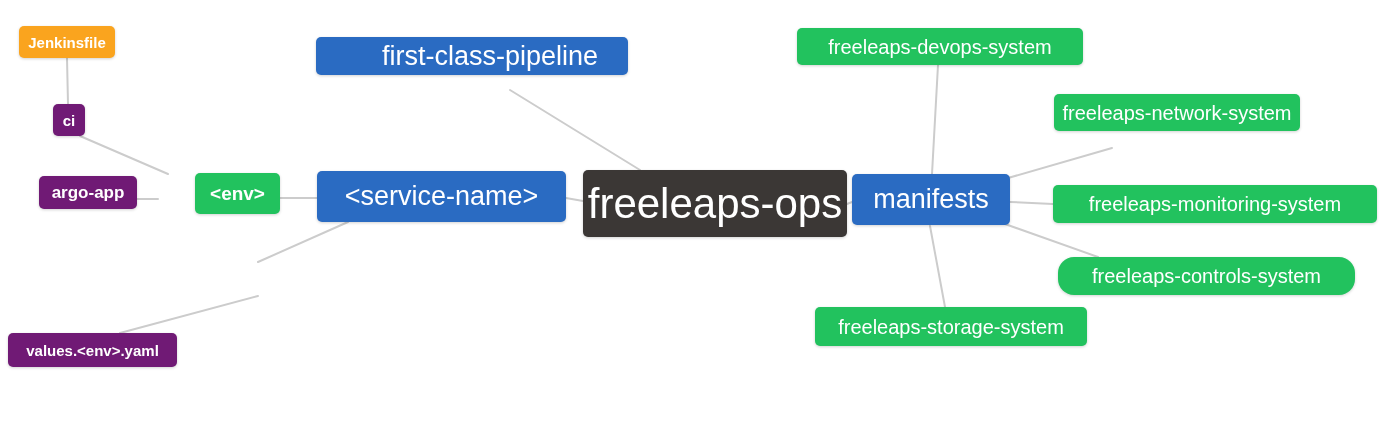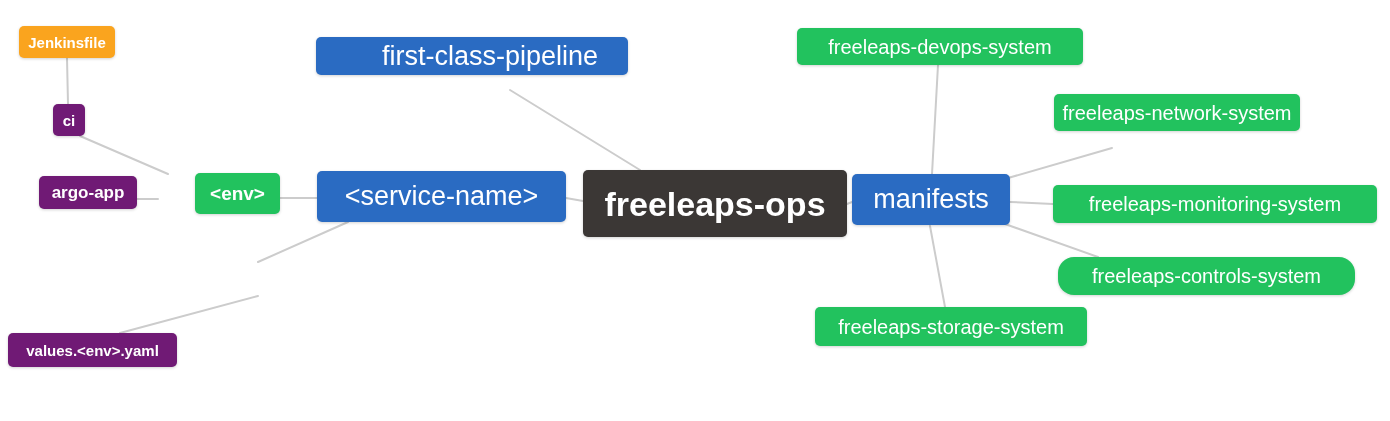--- a/index.html
+++ b/index.html
@@ -36,21 +36,21 @@
   .green  { background: #22C25E; }
   .red    { background: #701a75; }
   .orange { background: #FAA41E; }
   .dark   { background: #3B3735; }
 
   .f15 { font-size: 15px; font-weight: 700; text-align: center; }
   .f17 { font-size: 17px; font-weight: 700; }
   .f19 { font-size: 19px; font-weight: 700; }
   .f20 { font-size: 20px; font-weight: 400; justify-content: center; }
   .f27 { font-size: 27px; font-weight: 400; }
-  .f34 { font-size: 34px; font-weight: 700; }
+  .f34 { font-size: 42px; font-weight: 400; }
 </style>
 </head>
 <body>
 
 <div id="canvas">
 
   <svg id="wires" viewBox="0 0 1390 421" xmlns="http://www.w3.org/2000/svg">
     <g stroke="#CCCCCC" stroke-width="2" stroke-linecap="round" fill="none">
       <line x1="67" y1="58" x2="68" y2="104"></line>
       <line x1="80" y1="136" x2="168" y2="174"></line>

